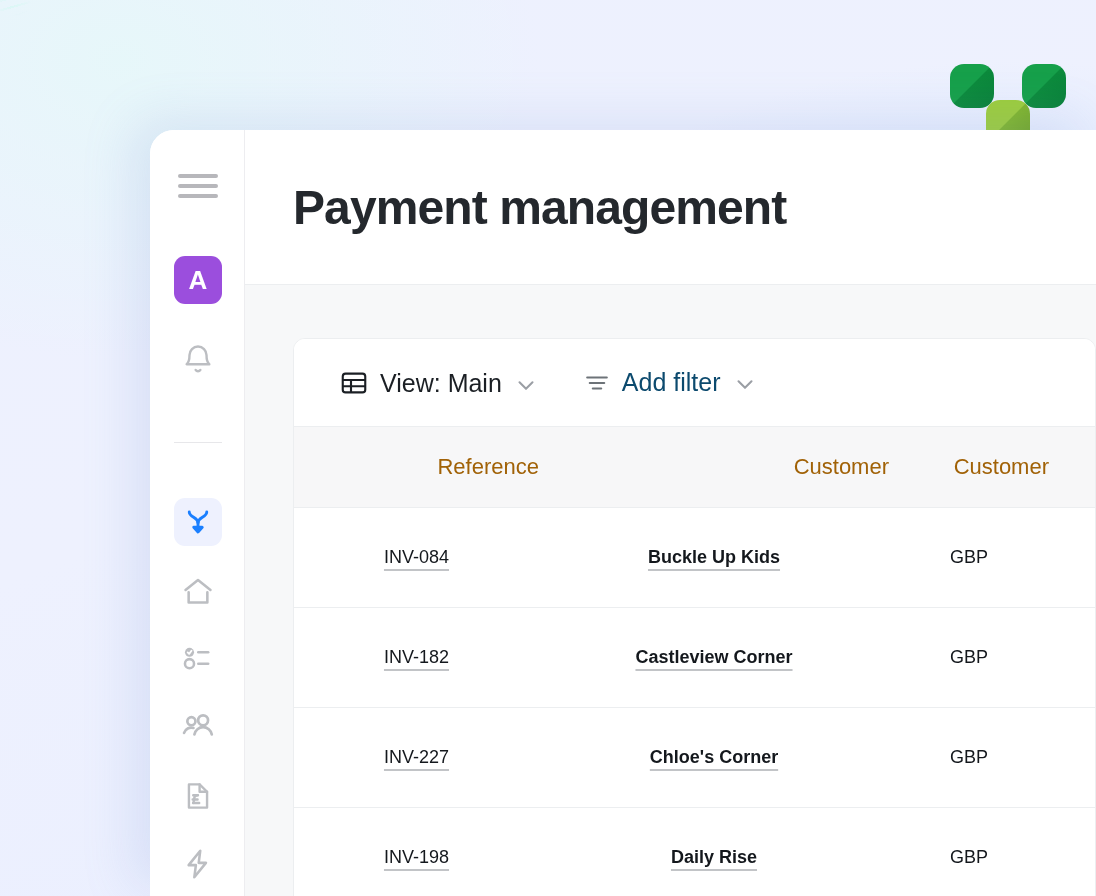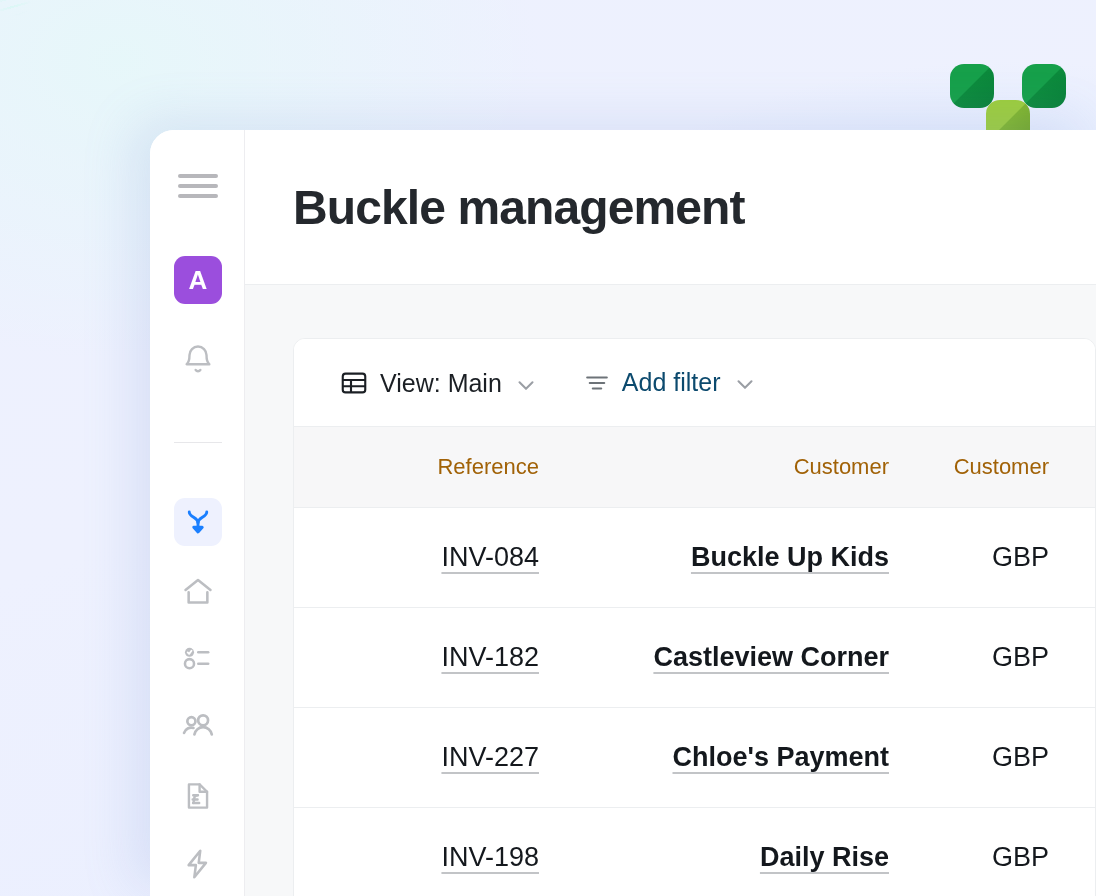--- a/index.html
+++ b/index.html
@@ -218,23 +218,23 @@
     height: 80px;
     font-size: 22px;
     font-weight: 400;
     color: #a16207;
     text-align: right;
     padding: 0 0 0 0;
     border-bottom: 1px solid #eceef0;
   }
   #payments-table td {
     height: 100px;
-    font-size: 27px;
+    font-size: 18px;
     color: #14181d;
-    text-align: right;
+    text-align: center;
     border-bottom: 1px solid #eceef0;
   }
   #payments-table tbody tr:last-child td { border-bottom: none; }
 
   .col-reference { width: 245px; }
   .col-customer  { width: 350px; font-weight: bold; }
   .col-currency  { width: 160px; }
   .col-spacer    { width: auto; }
 
   .cell-link {
@@ -349,21 +349,21 @@
         <svg width="34" height="34" viewBox="0 0 24 24" fill="none" stroke="#bcbec2" stroke-width="1.8" stroke-linecap="round" stroke-linejoin="round">
           <path d="M13.6 2.6 5.4 12.8h5.1l-1.1 8.6 8.2-10.2h-5.1z"></path>
         </svg>
       </span>
     </button>
   </nav>
 
   <div id="main-col">
 
     <header id="page-header">
-      <h1 id="page-title">Buckle management</h1>
+      <h1 id="page-title">Payment management</h1>
     </header>
 
     <div id="content-area">
       <section id="table-card">
 
         <div id="table-toolbar">
 
           <button class="toolbar-control">
             <span>
               <svg width="30" height="30" viewBox="0 0 24 24" fill="none" stroke="#1b1f24" stroke-width="1.7" stroke-linejoin="round">
@@ -411,21 +411,21 @@
               <td class="col-spacer"></td>
             </tr>
             <tr>
               <td class="col-reference"><span class="cell-link">INV-182</span></td>
               <td class="col-customer"><span class="cell-link">Castleview Corner</span></td>
               <td class="col-currency">GBP</td>
               <td class="col-spacer"></td>
             </tr>
             <tr>
               <td class="col-reference"><span class="cell-link">INV-227</span></td>
-              <td class="col-customer"><span class="cell-link">Chloe's Payment</span></td>
+              <td class="col-customer"><span class="cell-link">Chloe's Corner</span></td>
               <td class="col-currency">GBP</td>
               <td class="col-spacer"></td>
             </tr>
             <tr>
               <td class="col-reference"><span class="cell-link">INV-198</span></td>
               <td class="col-customer"><span class="cell-link">Daily Rise</span></td>
               <td class="col-currency">GBP</td>
               <td class="col-spacer"></td>
             </tr>
           </tbody>

